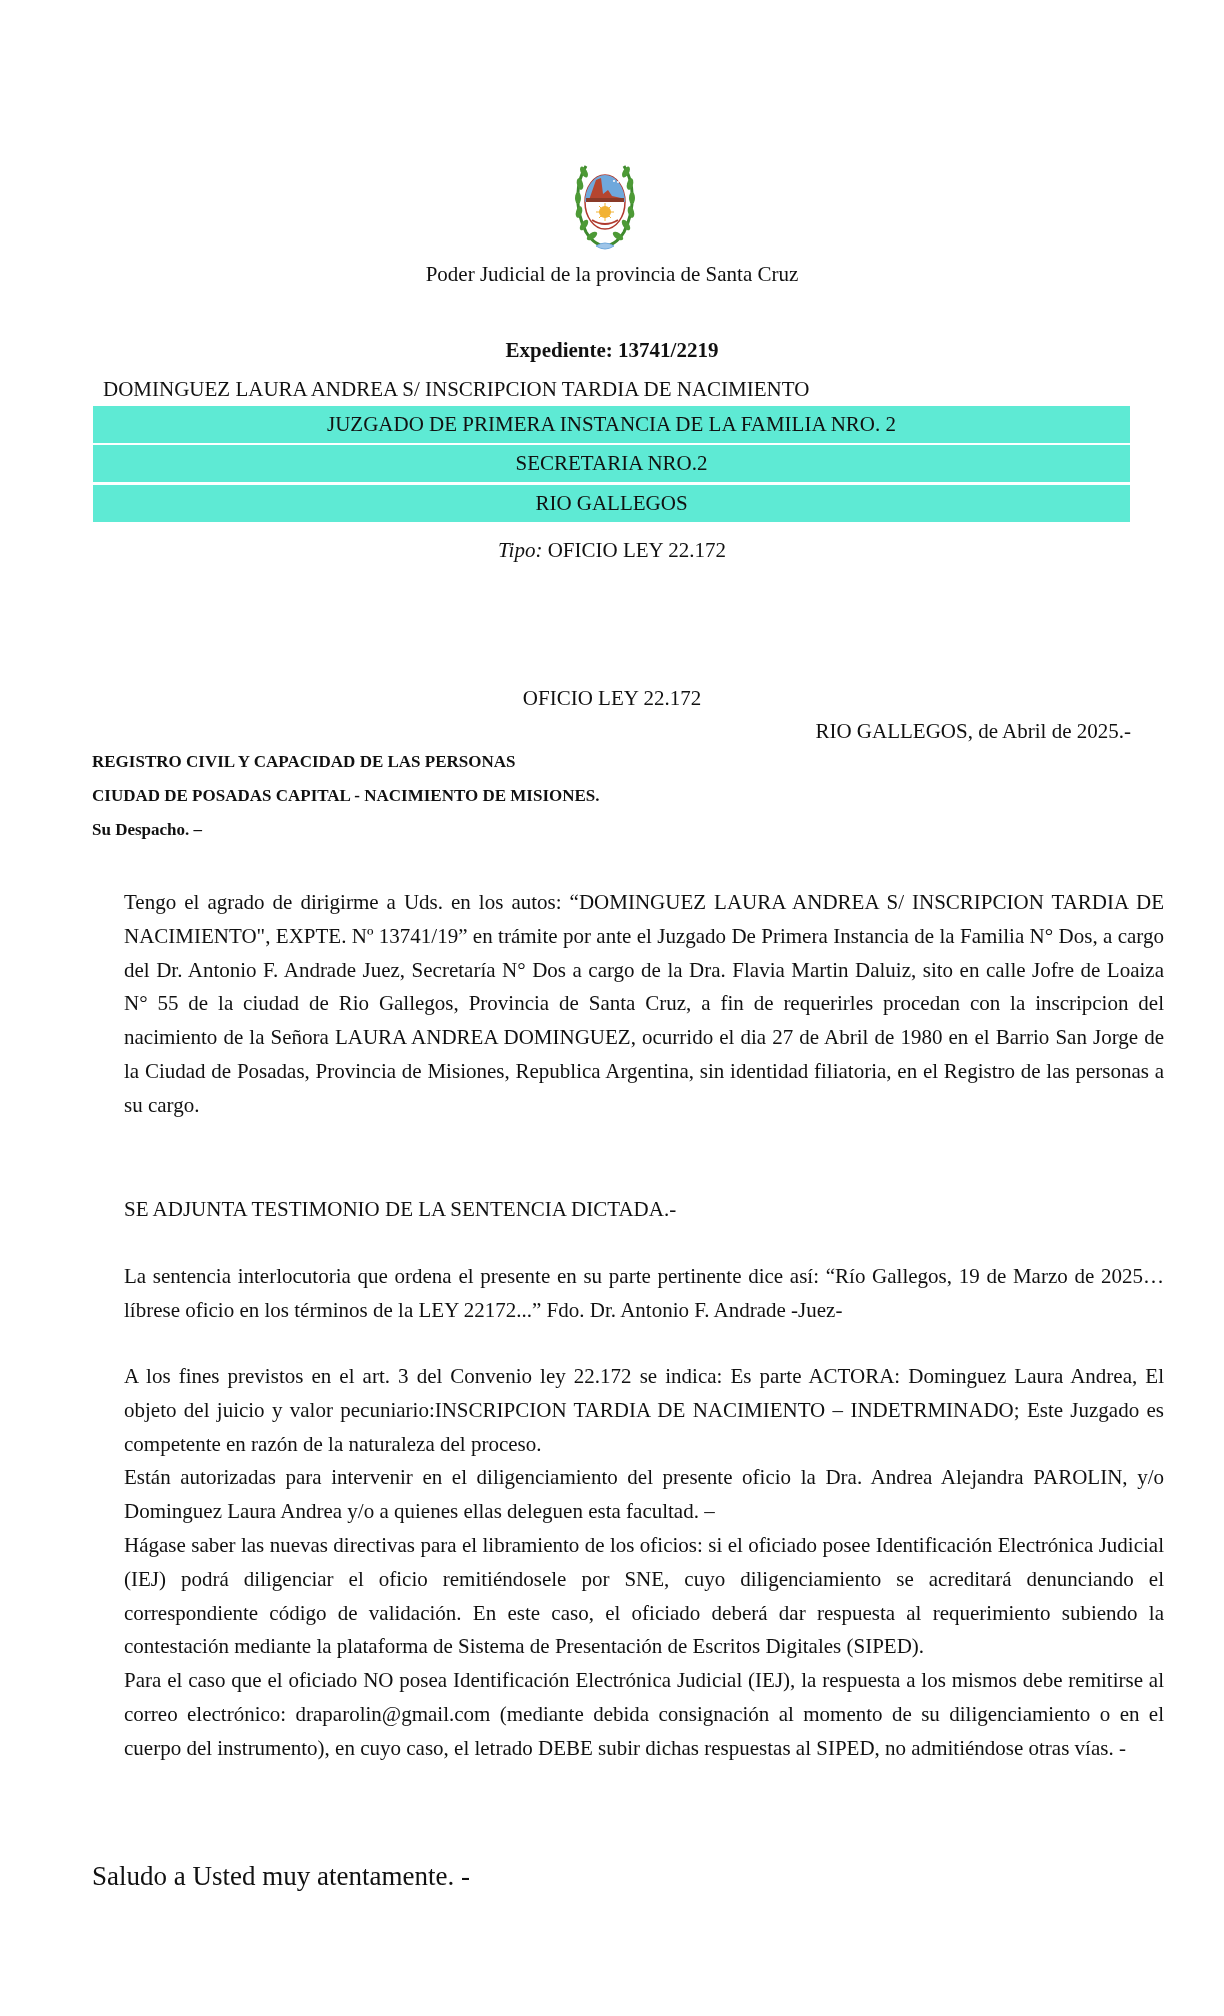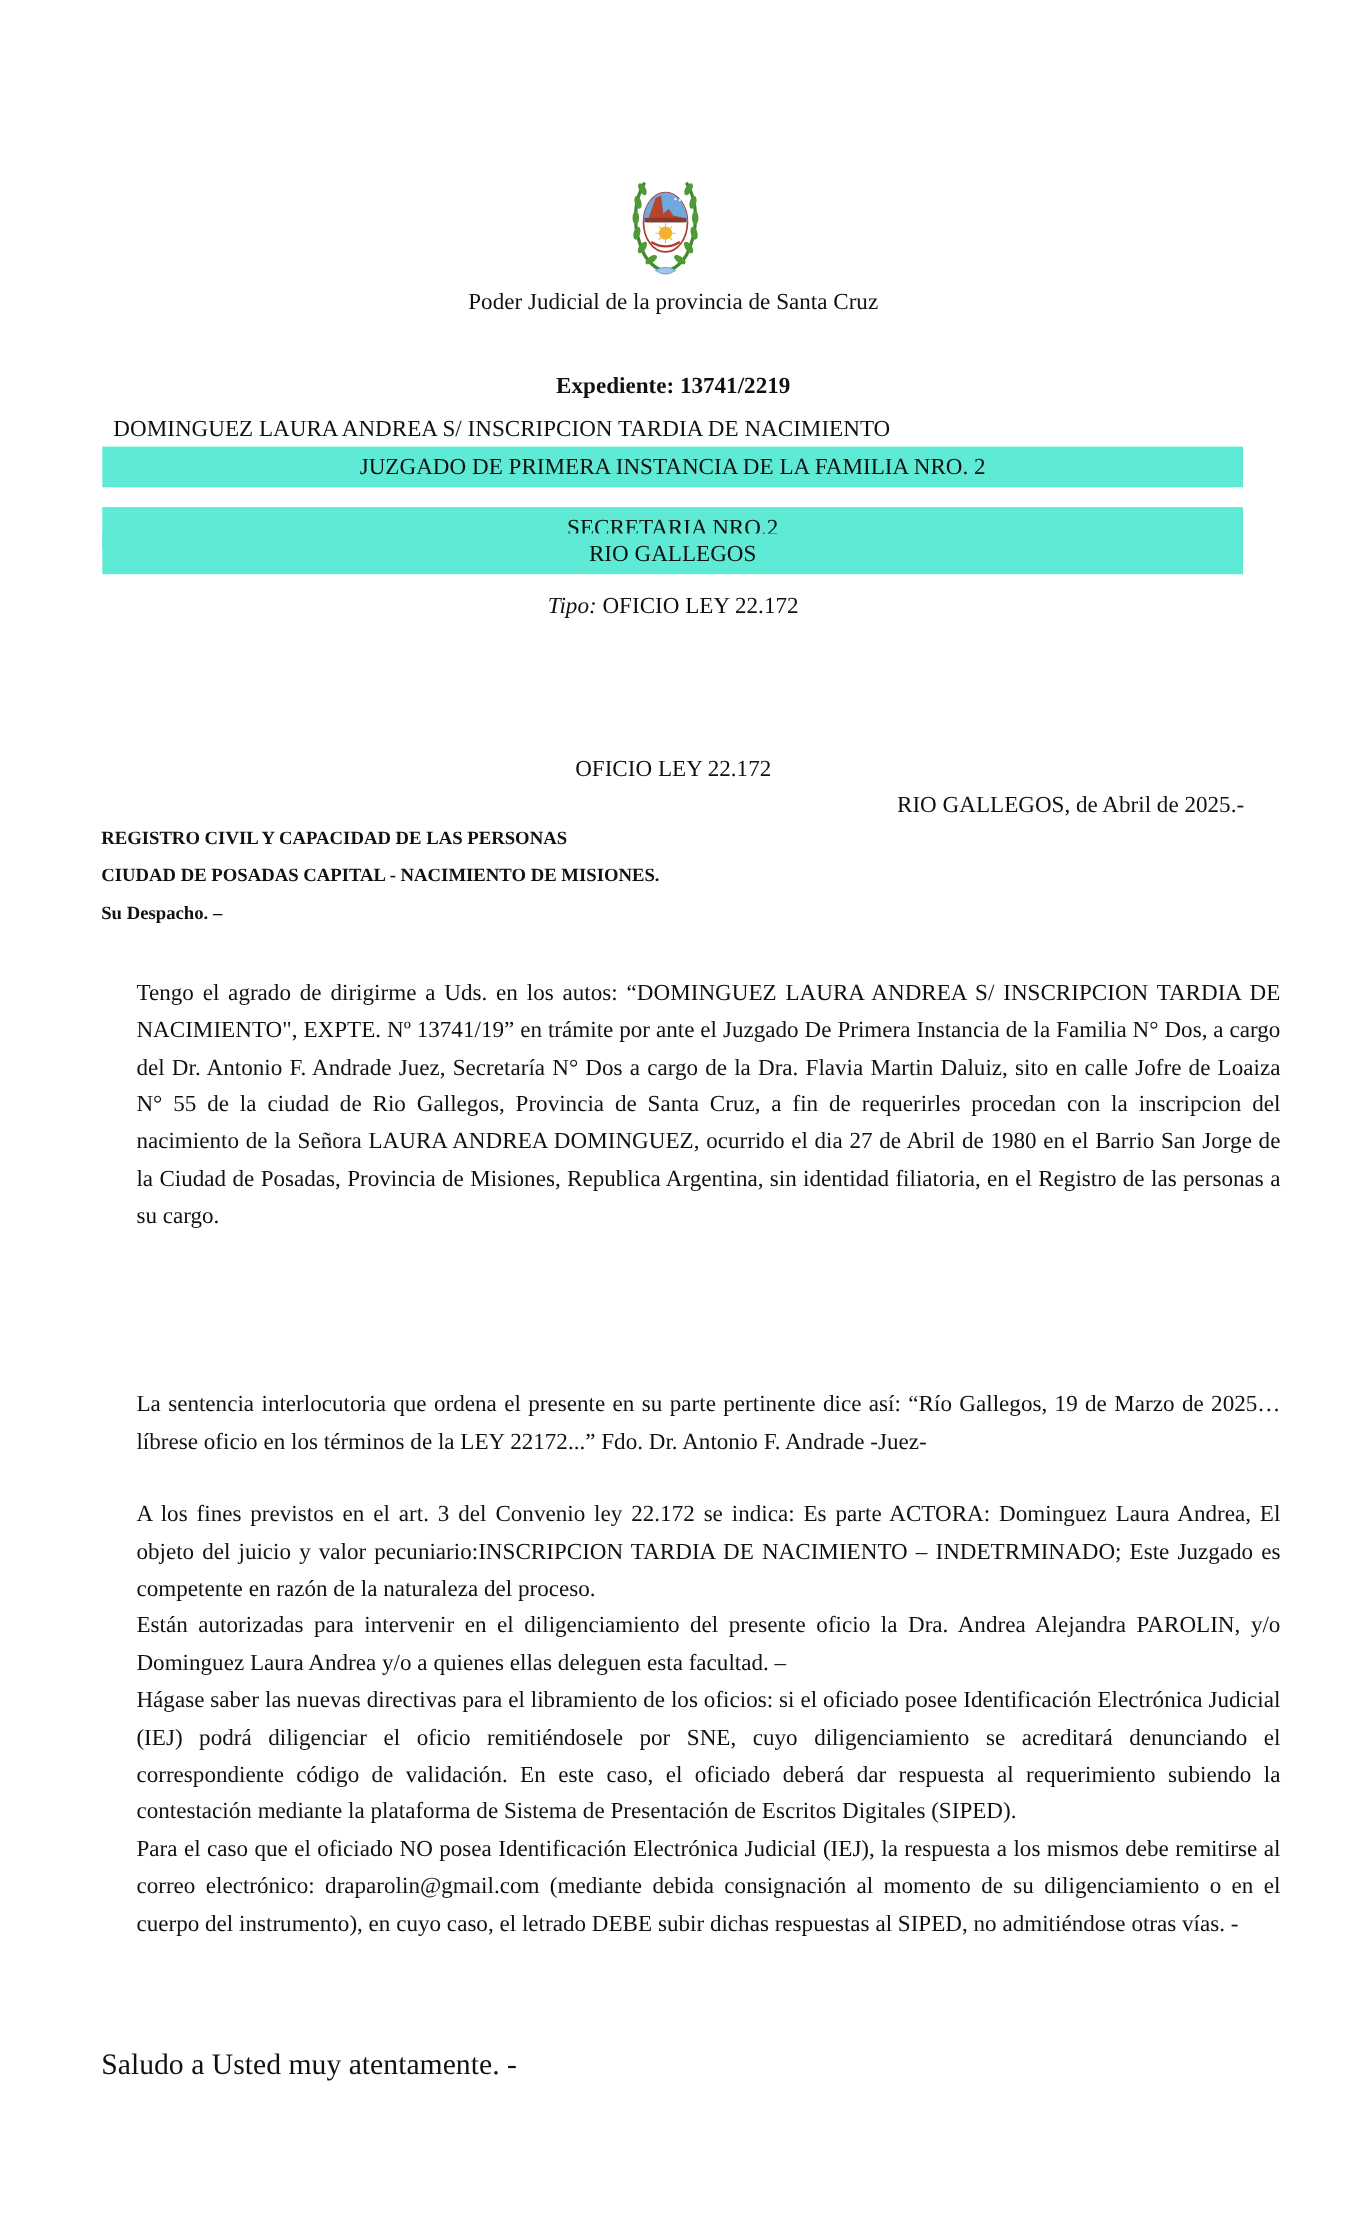--- a/index.html
+++ b/index.html
@@ -12,21 +12,21 @@
   .crest { position: absolute; left: 572px; top: 158px; width: 66px; height: 96px; }
   .center { position: absolute; left: 0; width: 1224px; text-align: center; }
   .court-name { top: 262px; font-size: 21px; }
   .expediente { top: 338px; font-size: 21px; font-weight: bold; }
   .caratula { position: absolute; left: 103px; top: 377px; font-size: 21px; white-space: nowrap; }
   .band {
     position: absolute; left: 93px; width: 1037px; height: 37px;
     background: #5eead4; text-align: center; font-size: 21px; line-height: 37px;
   }
   .band1 { top: 406px; }
-  .band2 { top: 445px; margin-top: 16px; }
+  .band2 { top: 445px; }
   .band3 { top: 485px; }
   .tipo { top: 538px; font-size: 21px; }
   .tipo i { font-style: italic; }
   .oficio-title { top: 686px; font-size: 21px; }
   .date-line { position: absolute; right: 93px; top: 719px; font-size: 21px; white-space: nowrap; }
   .addr { position: absolute; left: 92px; font-size: 17px; white-space: nowrap; font-weight: bold; }
   .addr1 { top: 752px; }
   .addr2 { top: 786px; }
   .addr3 { top: 820px; }
   .body-block {
@@ -105,20 +105,23 @@
   <div class="date-line">RIO GALLEGOS, de Abril de 2025.-</div>
 
   <div class="addr addr1">REGISTRO CIVIL Y CAPACIDAD DE LAS PERSONAS</div>
   <div class="addr addr2">CIUDAD DE POSADAS CAPITAL - NACIMIENTO DE MISIONES.</div>
   <div class="addr addr3">Su Despacho. –</div>
 
   <div class="body-block p1">
     <p>Tengo el agrado de dirigirme a Uds. en los autos: “DOMINGUEZ LAURA ANDREA S/ INSCRIPCION TARDIA DE NACIMIENTO", EXPTE. Nº 13741/19” en trámite por ante el Juzgado De Primera Instancia de la Familia N° Dos, a cargo del Dr. Antonio F. Andrade Juez, Secretaría N° Dos a cargo de la Dra. Flavia Martin Daluiz, sito en calle Jofre de Loaiza N° 55 de la ciudad de Rio Gallegos, Provincia de Santa Cruz, a fin de requerirles procedan con la inscripcion del nacimiento de la Señora LAURA ANDREA DOMINGUEZ, ocurrido el dia 27 de Abril de 1980 en el Barrio San Jorge de la Ciudad de Posadas, Provincia de Misiones, Republica Argentina, sin identidad filiatoria, en el Registro de las personas a su cargo.</p>
   </div>
 
+  <div class="body-block p2">
+    <p>SE ADJUNTA TESTIMONIO DE LA SENTENCIA DICTADA.-</p>
+  </div>
 
   <div class="body-block p3">
     <p>La sentencia interlocutoria que ordena el presente en su parte pertinente dice así: “Río Gallegos, 19 de Marzo de 2025… líbrese oficio en los términos de la LEY 22172...” Fdo. Dr. Antonio F. Andrade -Juez-</p>
   </div>
 
   <div class="body-block p4">
     <p>A los fines previstos en el art. 3 del Convenio ley 22.172 se indica: Es parte ACTORA: Dominguez Laura Andrea, El objeto del juicio y valor pecuniario:INSCRIPCION TARDIA DE NACIMIENTO – INDETRMINADO; Este Juzgado es competente en razón de la naturaleza del proceso.</p>
     <p>Están autorizadas para intervenir en el diligenciamiento del presente oficio la Dra. Andrea Alejandra PAROLIN, y/o Dominguez Laura Andrea y/o a quienes ellas deleguen esta facultad. –</p>
     <p>Hágase saber las nuevas directivas para el libramiento de los oficios: si el oficiado posee Identificación Electrónica Judicial (IEJ) podrá diligenciar el oficio remitiéndosele por SNE, cuyo diligenciamiento se acreditará denunciando el correspondiente código de validación. En este caso, el oficiado deberá dar respuesta al requerimiento subiendo la contestación mediante la plataforma de Sistema de Presentación de Escritos Digitales (SIPED).</p>
     <p>Para el caso que el oficiado NO posea Identificación Electrónica Judicial (IEJ), la respuesta a los mismos debe remitirse al correo electrónico: draparolin@gmail.com (mediante debida consignación al momento de su diligenciamiento o en el cuerpo del instrumento), en cuyo caso, el letrado DEBE subir dichas respuestas al SIPED, no admitiéndose otras vías. -</p>

